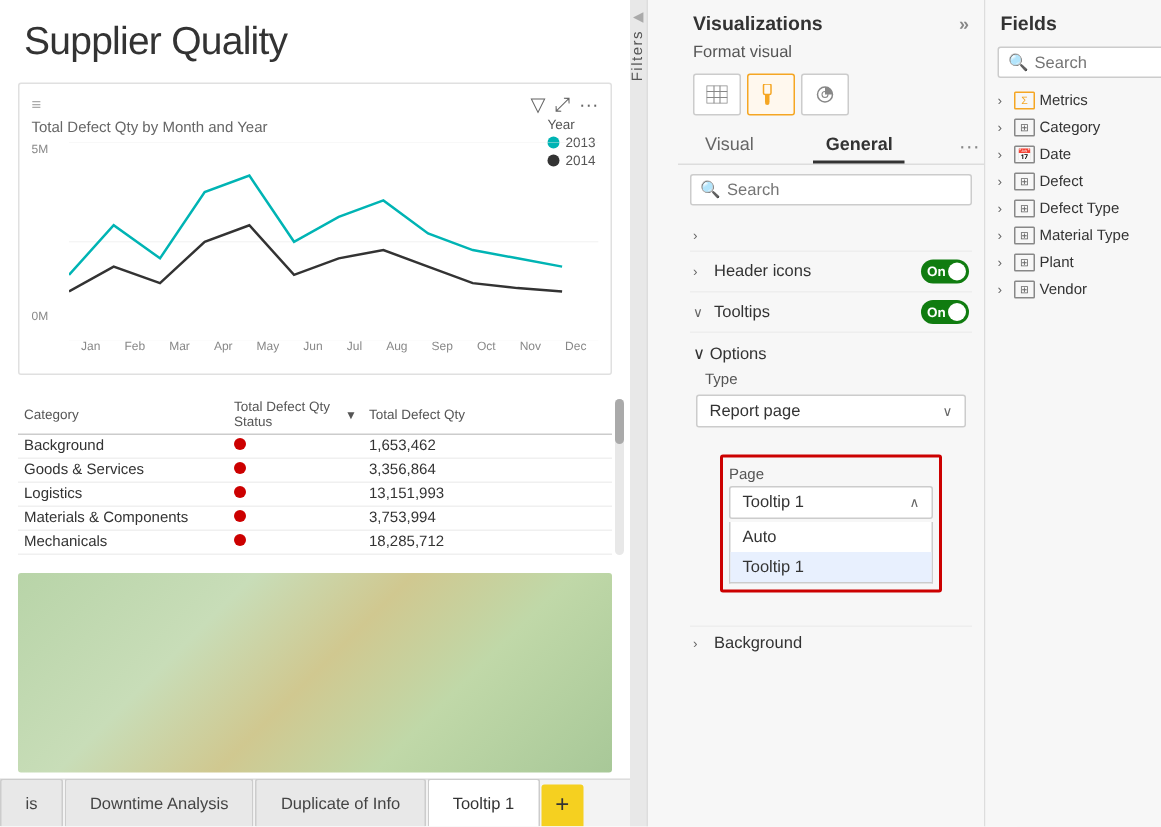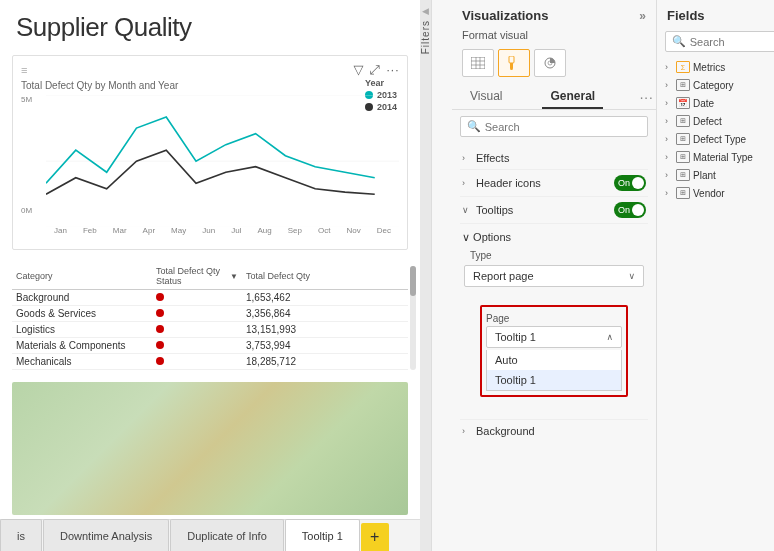--- a/index.html
+++ b/index.html
@@ -71,21 +71,20 @@
       color: #666;
       margin-bottom: 2px;
     }
 
     .chart-legend {
       position: absolute;
       top: 22px;
       right: 10px;
       font-size: 9px;
       color: #555;
-      font-weight: bold;
     }
     .legend-item {
       display: flex;
       align-items: center;
       gap: 4px;
       margin-bottom: 2px;
     }
     .legend-dot {
       width: 8px;
       height: 8px;
@@ -421,21 +420,21 @@
       background: #fff;
       position: absolute;
       right: 2px;
     }
 
     .toggle-label {
       font-size: 9px;
       color: #fff;
       position: absolute;
       left: 4px;
-      font-weight: 400;
+      font-weight: 700;
     }
 
     
     .options-section {
       padding: 4px 2px;
     }
 
     .options-title {
       font-size: 11px;
       color: #333;
@@ -763,21 +762,20 @@
 
         <div class="search-box">
           <span class="search-icon">🔍</span>
           <input type="text" class="search-input" placeholder="Search" style="">
         </div>
 
         <div class="viz-content">
 
           <div class="section-row">
             <span class="section-chevron">›</span>
-            <span class="section-label">Effects</span>
           </div>
 
           <div class="section-row">
             <span class="section-chevron">›</span>
             <span class="section-label">Header icons</span>
             <div class="toggle-switch">
               <span class="toggle-label">On</span>
               <div class="toggle-knob"></div>
             </div>
           </div>

